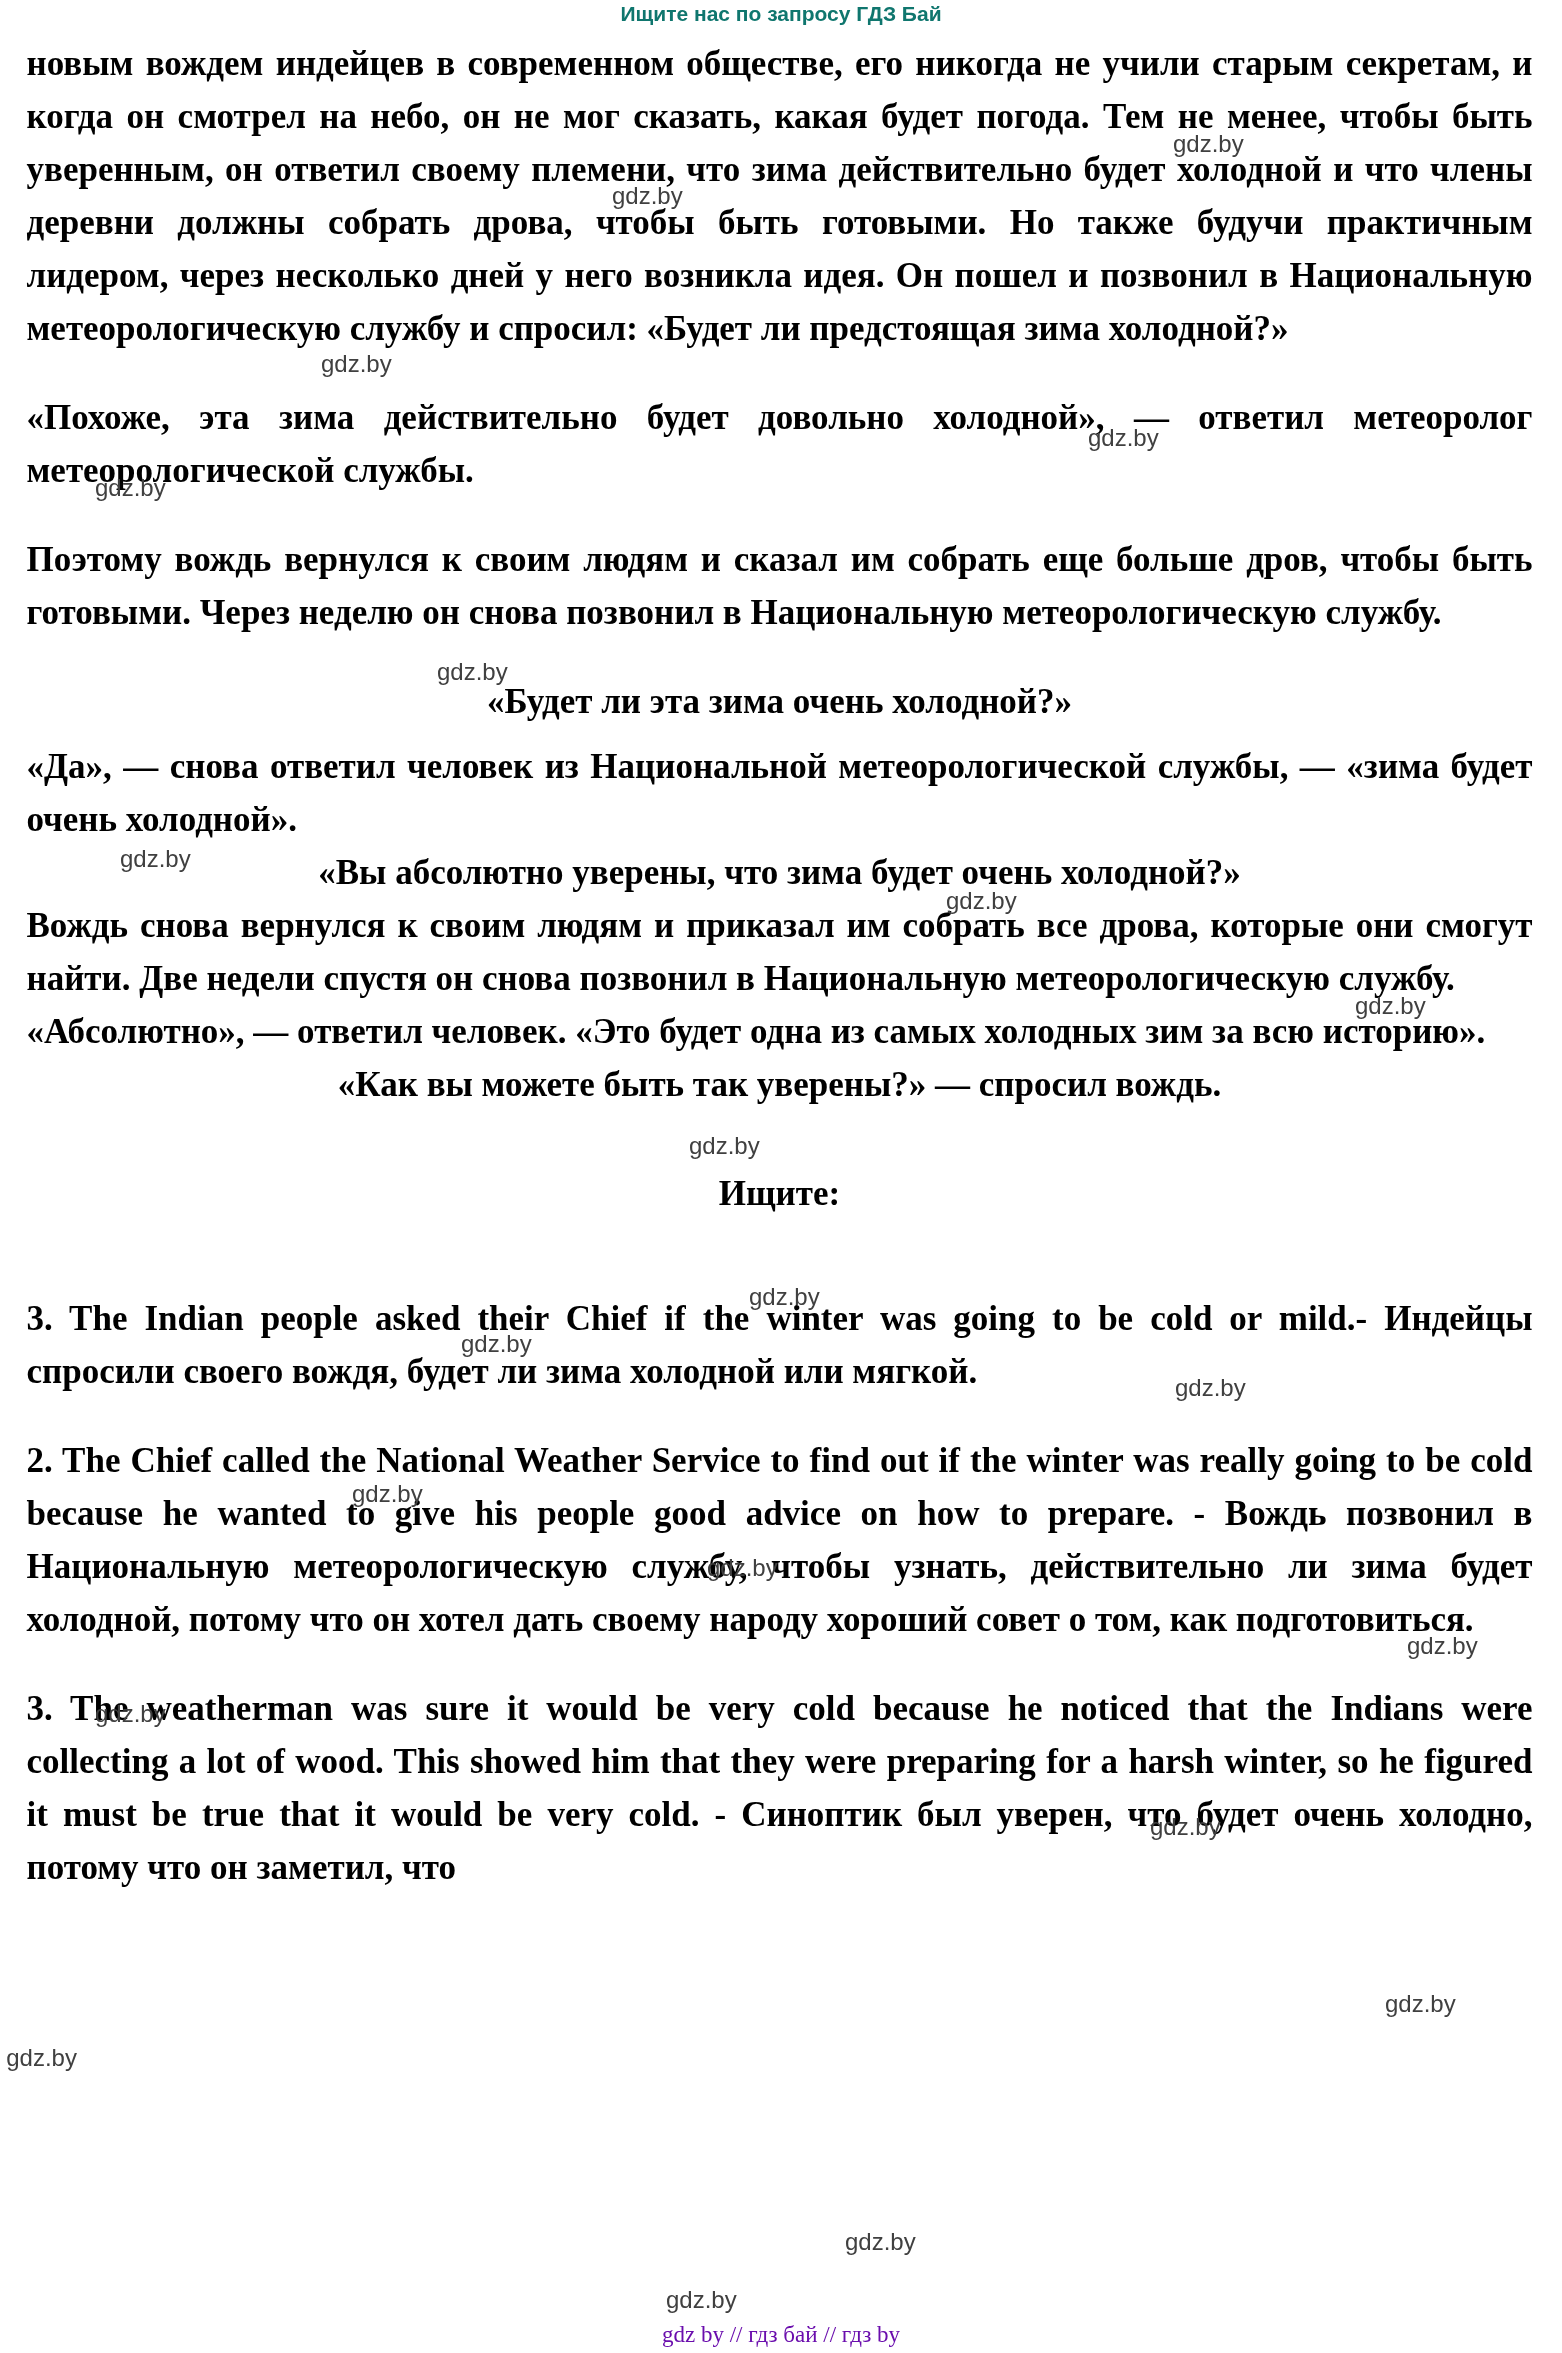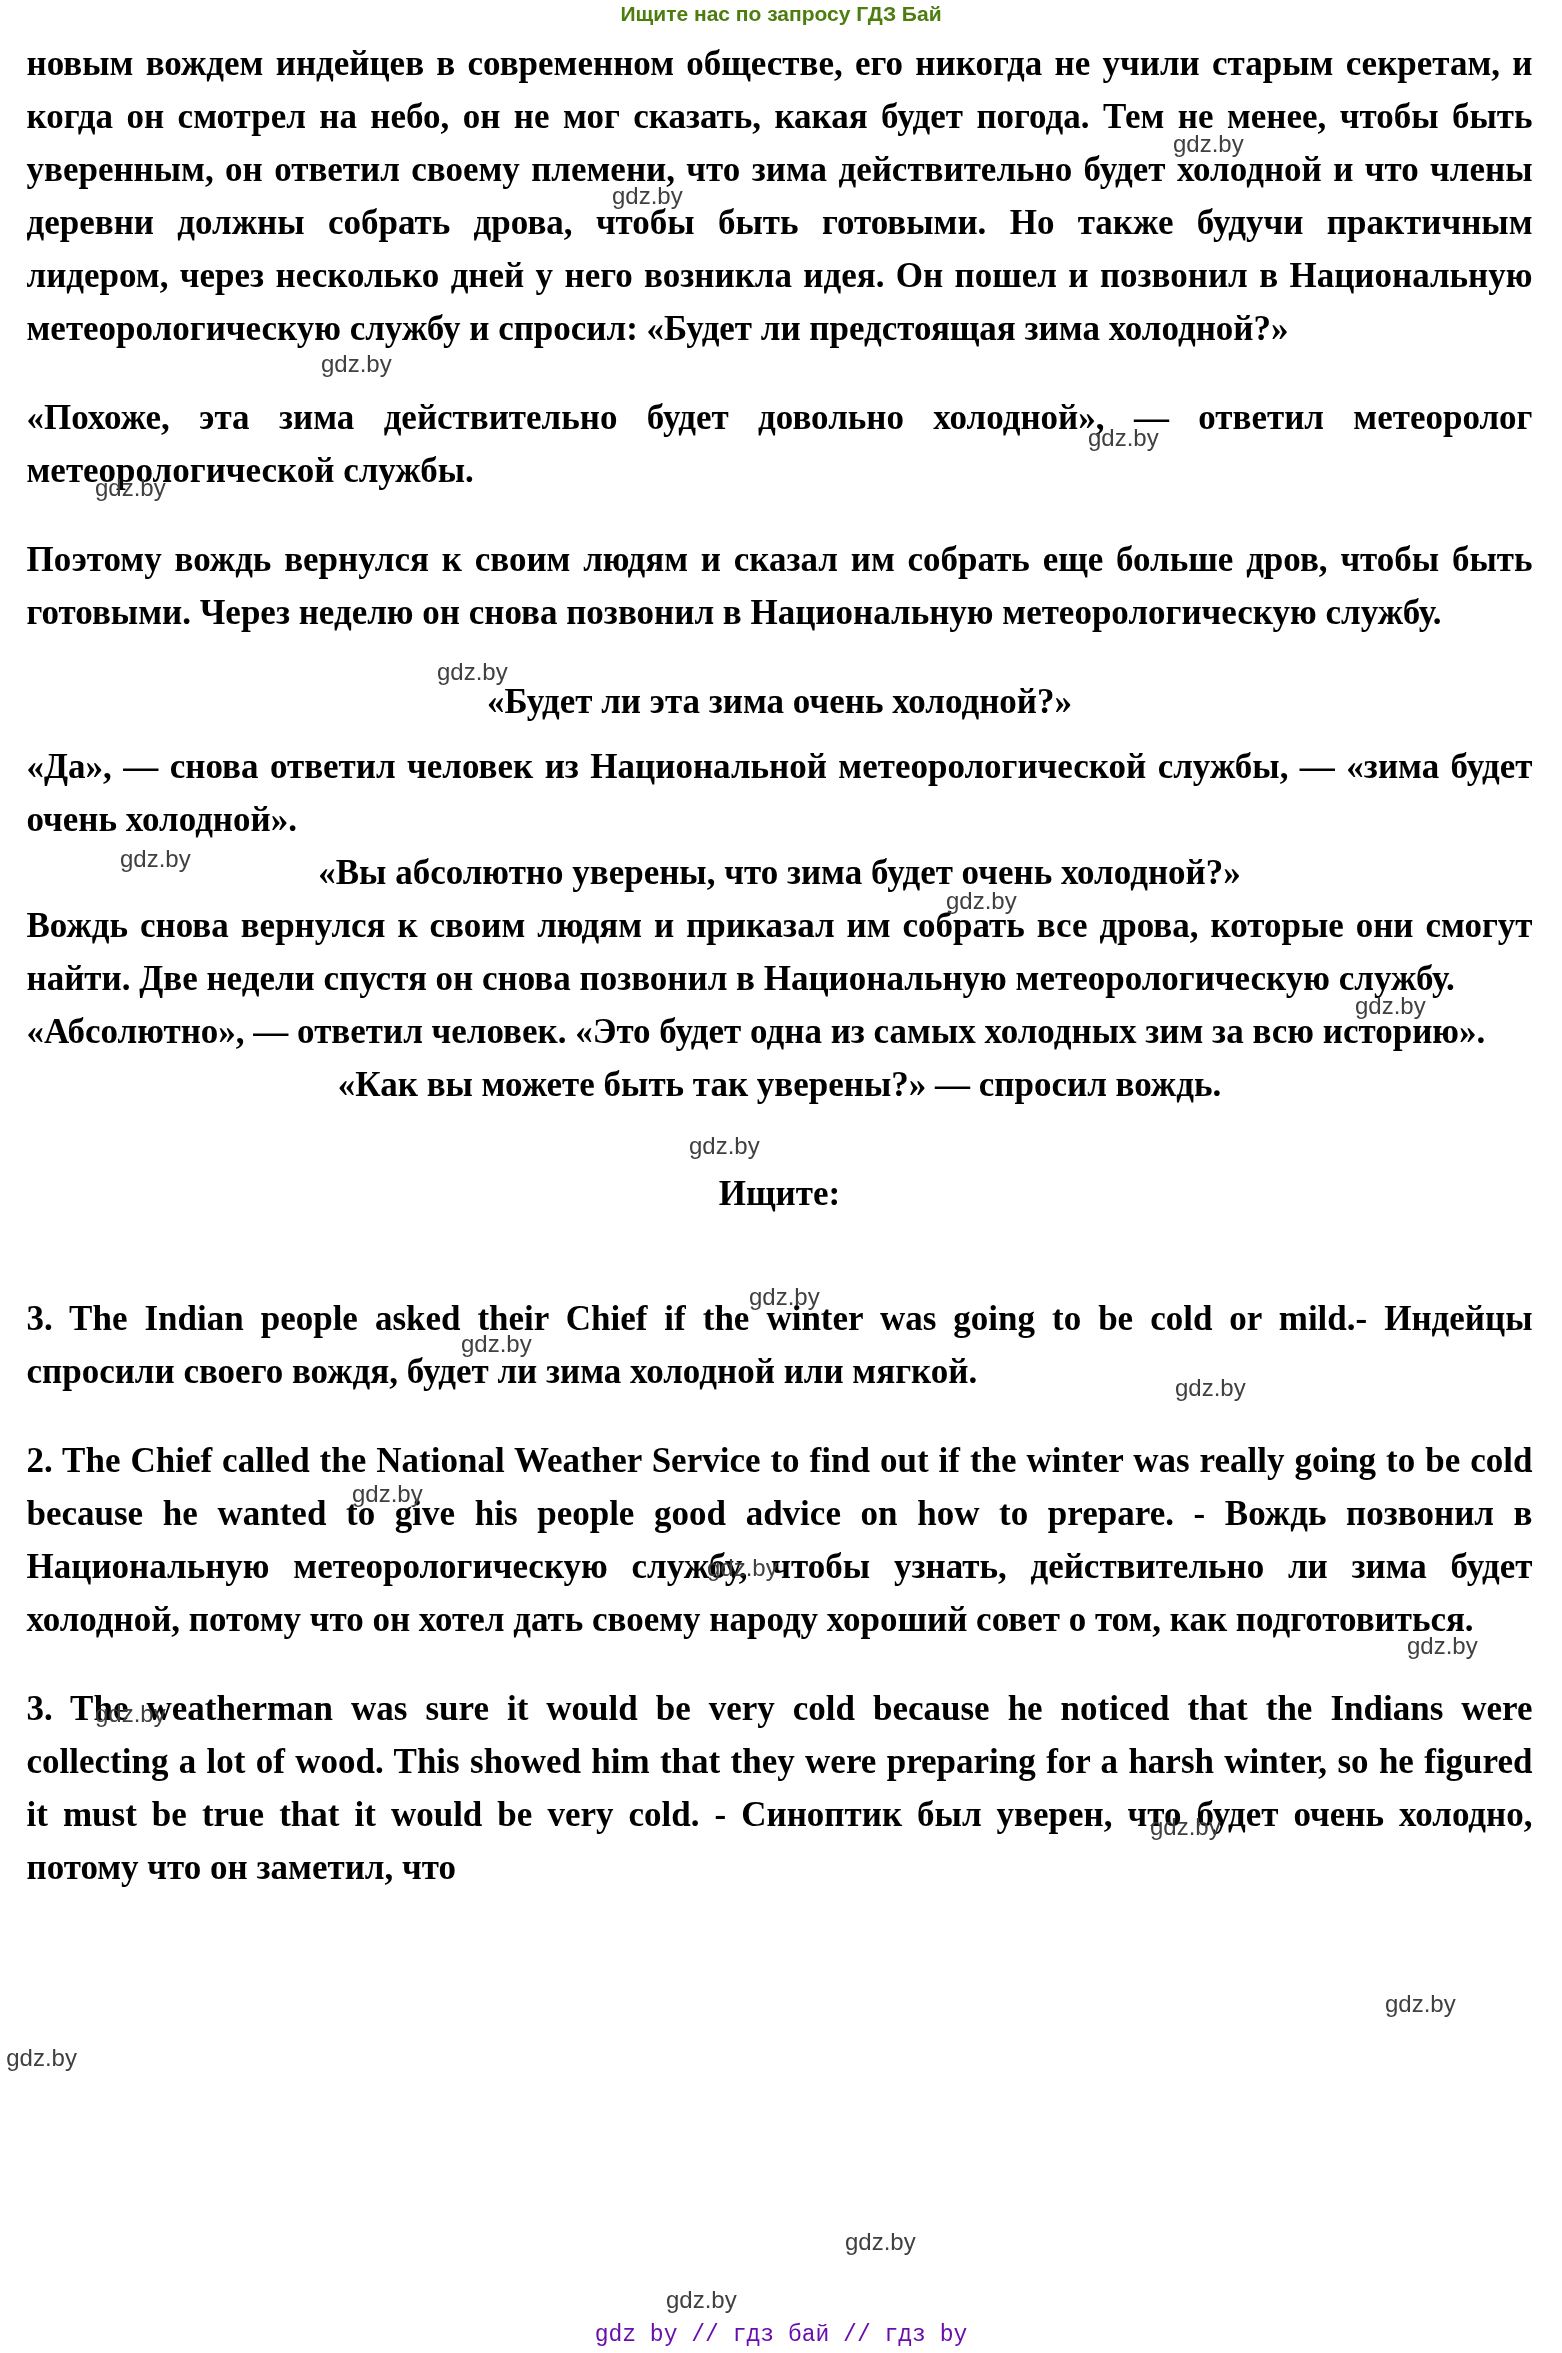--- a/index.html
+++ b/index.html
@@ -19,21 +19,21 @@
   
   .site-header {
     position: absolute;
     top: 1.6px;
     left: 0;
     width: 1562px;
     text-align: center;
     font-family: "Liberation Sans", "DejaVu Sans", sans-serif;
     font-size: 21px;
     font-weight: bold;
-    color: #4d7c0f;
+    color: #0f766e;
     letter-spacing: 0px;
     white-space: nowrap;
   }
 
   
   .content {
     position: absolute;
     left: 26.5px;
     top: 37px;
     width: 1506px;
@@ -69,21 +69,21 @@
     line-height: 1;
   }
 
   
   .site-footer {
     position: absolute;
     bottom: 6.2px;
     left: 0;
     width: 1562px;
     text-align: center;
-    font-family: Liberation Mono, monospace;
+    font-family: Liberation Serif, serif;
     font-size: 23px;
     color: #6a0dad;
     white-space: nowrap;
   }
 </style>
 </head>
 <body>
 
 <div class="page">
 

